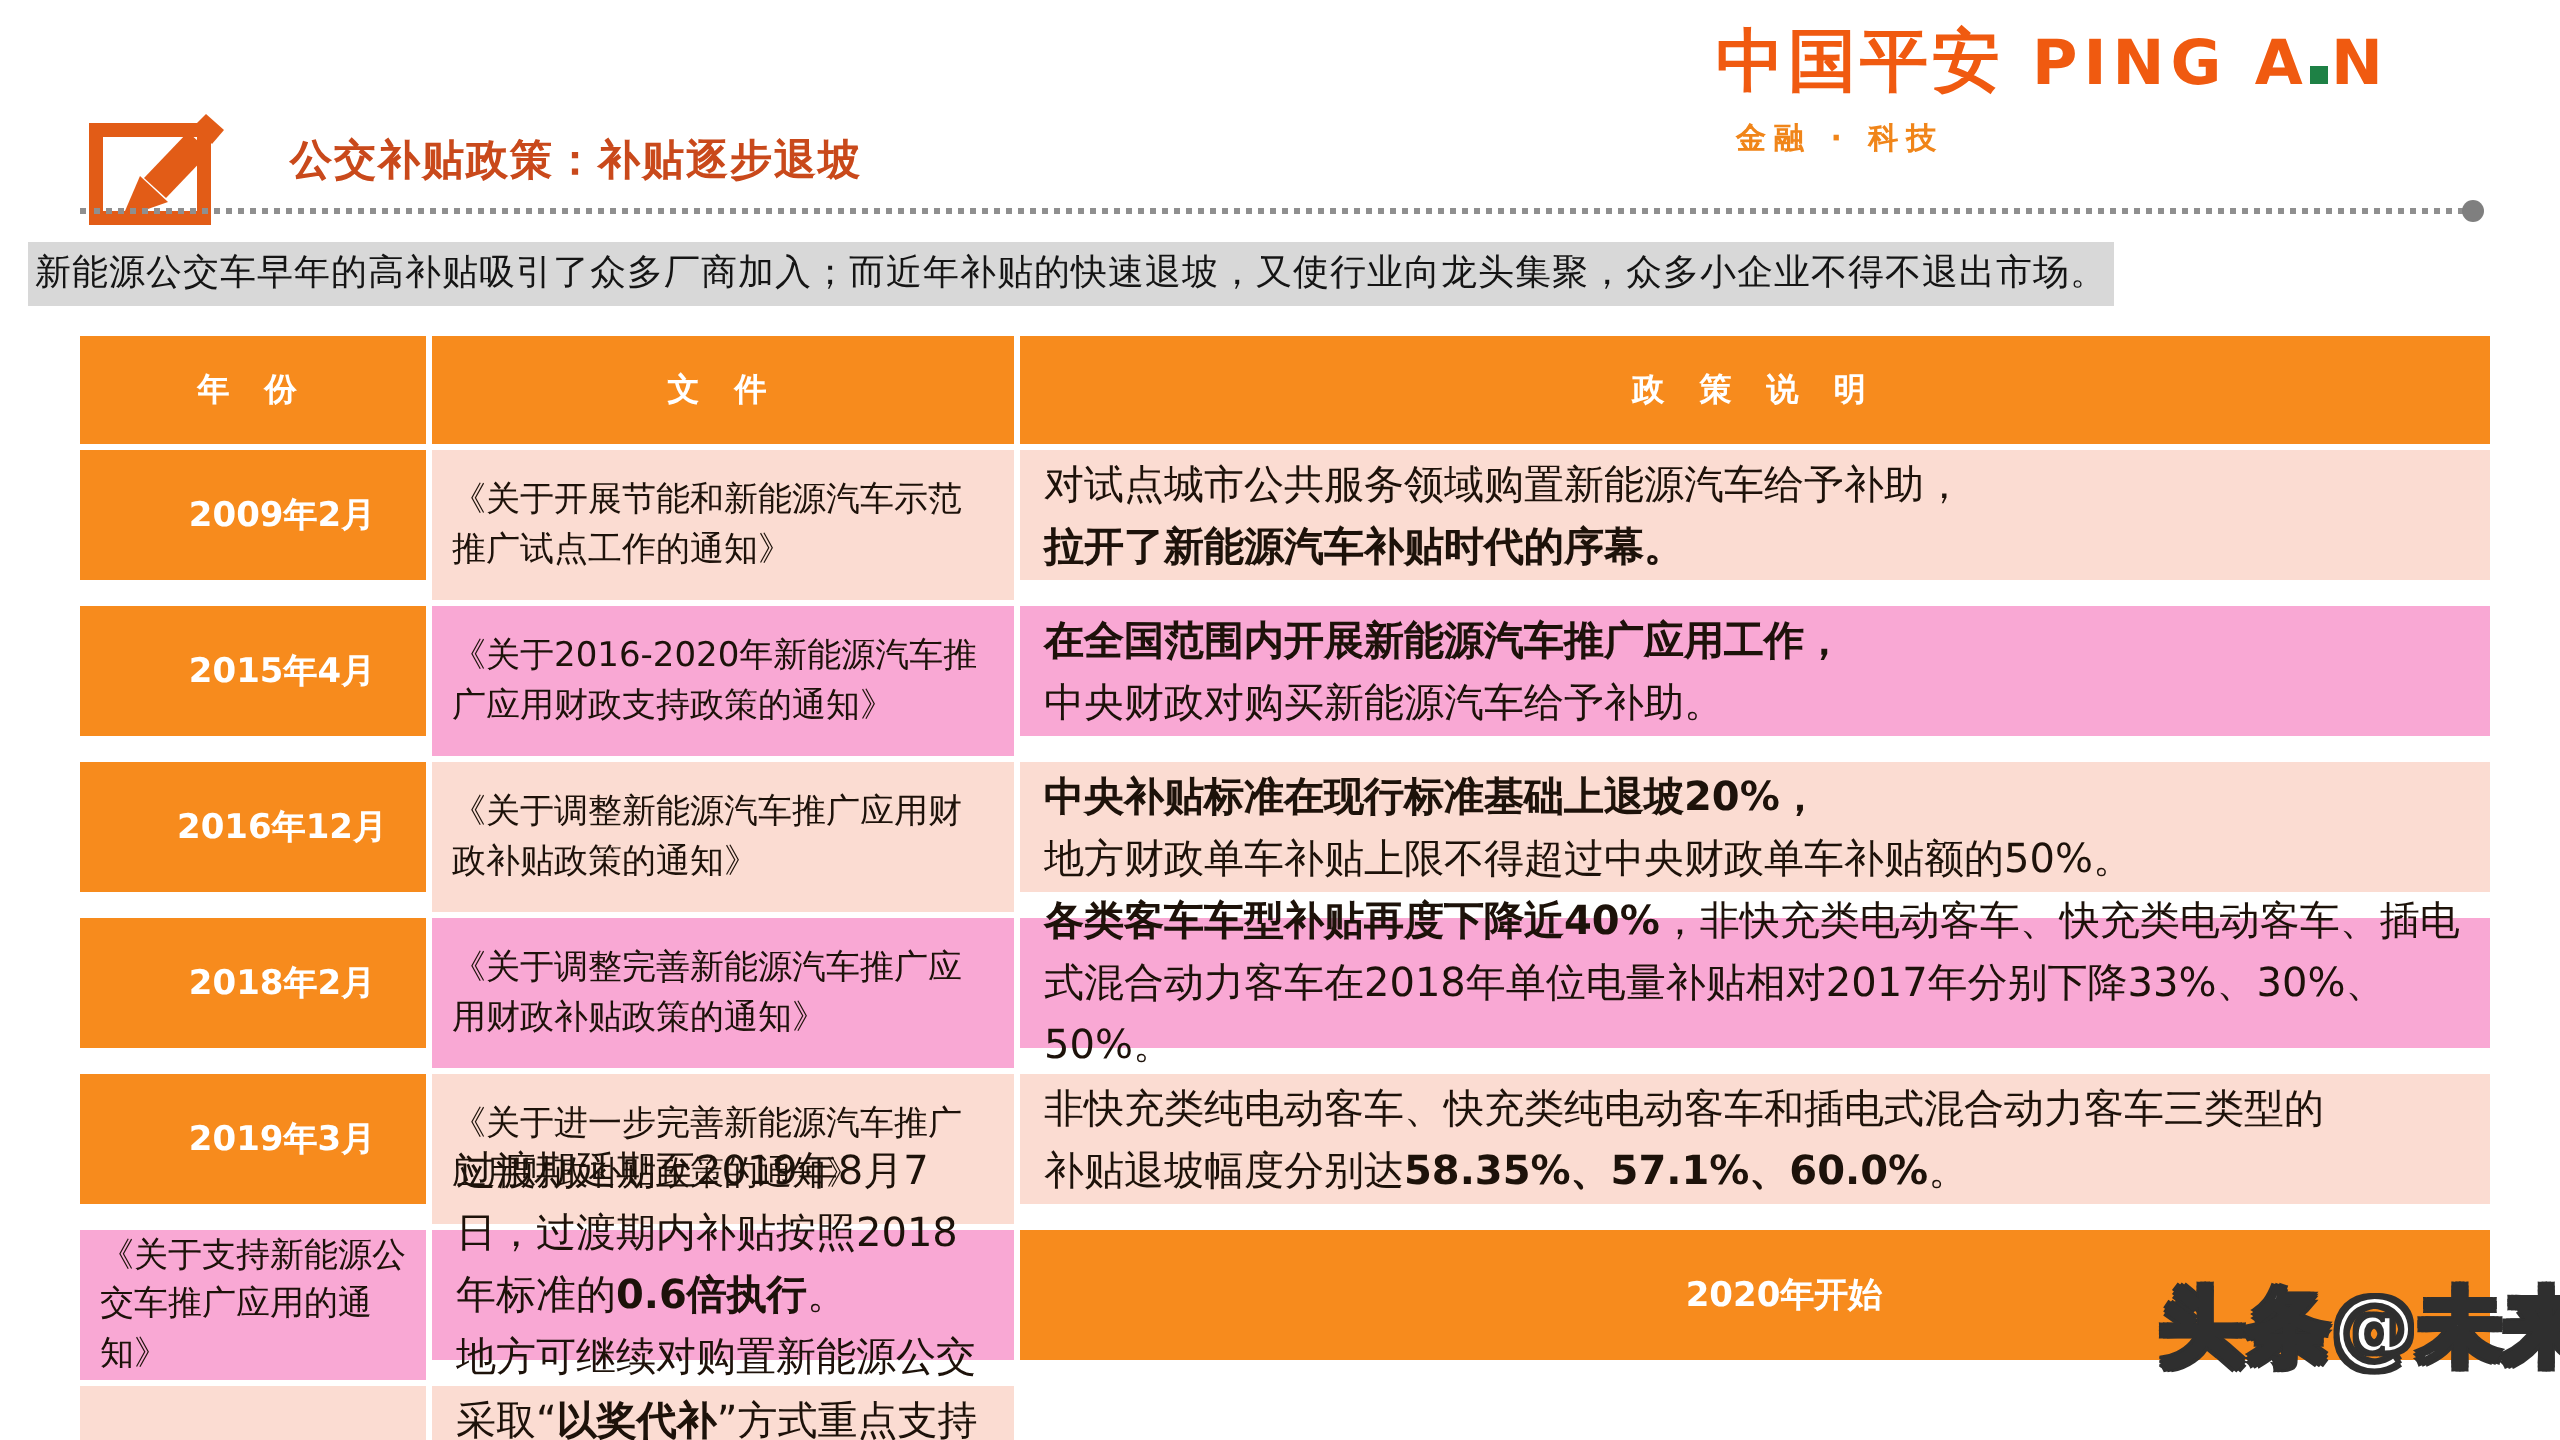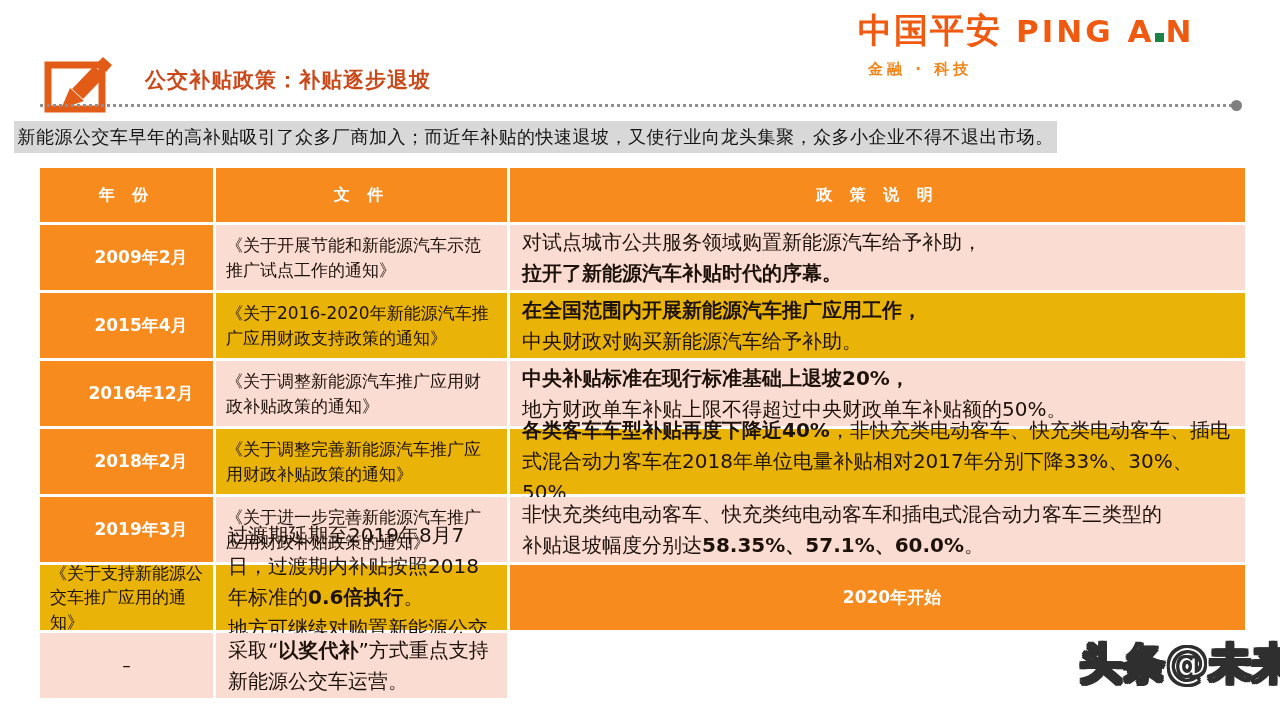--- a/index.html
+++ b/index.html
@@ -33,24 +33,24 @@
             letter-spacing:0.5px; white-space:nowrap; }
 
   
   #policy-table { left:40px; top:168px; width:1205px; display:grid;
                   grid-template-columns:173px 291px 1fr; gap:3px; }
   .cell { display:flex; flex-direction:column; justify-content:center; align-items:center;
           }
   .hcell { background:#F78B1D; color:#fff; font-weight:bold; font-size:16px;
            height:54px; letter-spacing:6px; }
   .ycell { background:#F78B1D; color:#fff; font-weight:bold; font-size:17px; height:65px;padding-left:29px; }
-  .dcell { font-size:17px; color:#1d120a; height:65px; padding:0 10px; line-height:1.45; }
+  .dcell { font-size:17px; color:#1d120a; height:75px; padding:0 10px; line-height:1.45; }
   .pcell { font-size:20px; color:#1d120a; height:65px; padding:0 12px; line-height:1.55; }
   .row-odd  { background:#FBDCD2; }
-  .row-even { background:#eab308; }
+  .row-even { background:#f9a8d4; }
   .pline { width:100%; }
   .b { font-weight:bold; }
 
   
   #watermark { left:1080px; top:636px; font-size:42px; font-weight:bold; color:#fff;
                white-space:nowrap; letter-spacing:1px;
                -webkit-text-stroke:2px #2F2F2F;
                text-shadow:2px 2px 0 #2F2F2F,-2px -2px 0 #2F2F2F,2px -2px 0 #2F2F2F,
                            -2px 2px 0 #2F2F2F,0 2px 0 #2F2F2F,0 -2px 0 #2F2F2F,
                            2px 0 0 #2F2F2F,-2px 0 0 #2F2F2F; }

